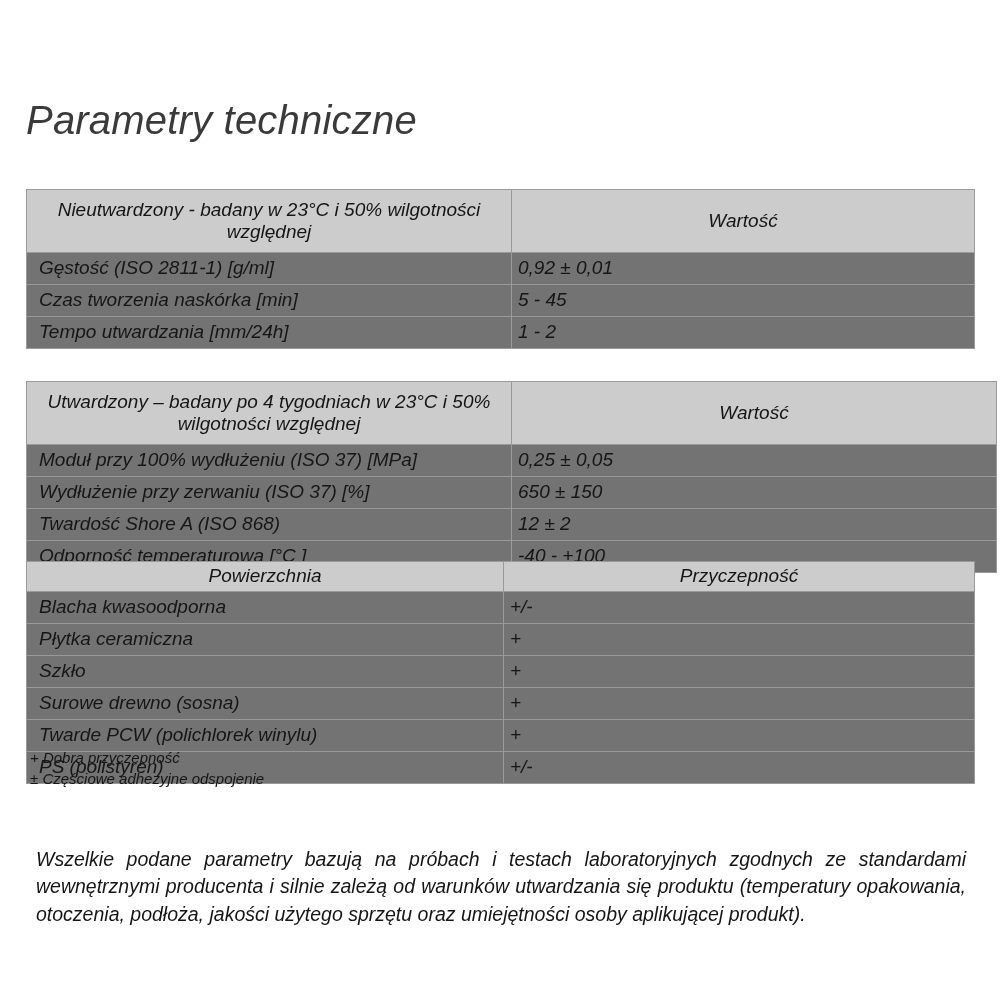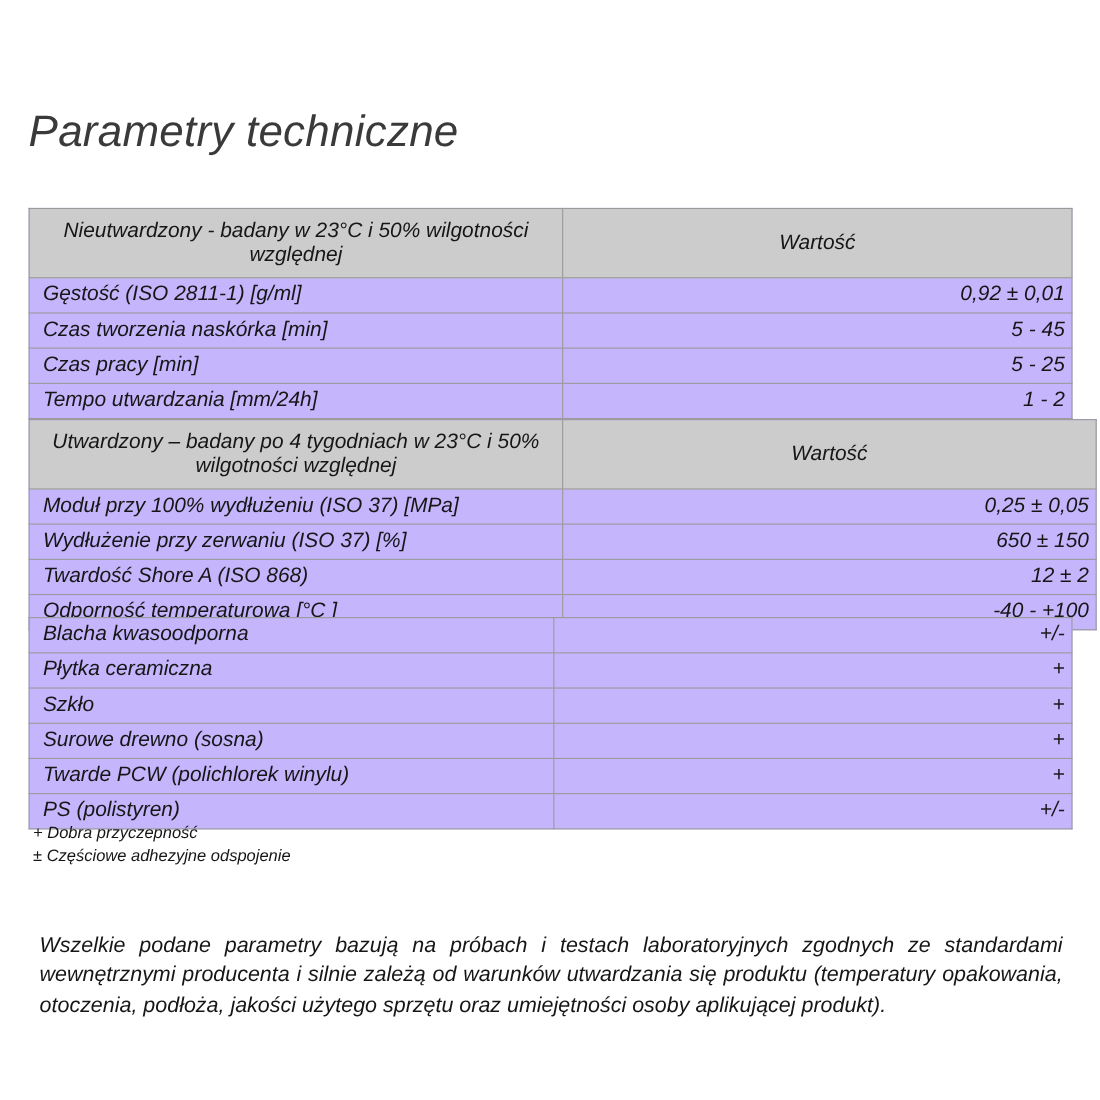--- a/index.html
+++ b/index.html
@@ -35,21 +35,21 @@
     letter-spacing: 0.2px;
     line-height: 1.15;
   }
 
   
   .spec-table {
     position: absolute;
     border-collapse: collapse;
     table-layout: fixed;
     border: 1px solid #8f8f8f;
-    background: #c4b5fd;
+    background: #737373;
   }
   .spec-table td {
     border: 1px solid #9a9a9a;
     padding: 0;
     vertical-align: middle;
     font-size: 19px;
     line-height: 1.16;
     color: #161616;
   }
   .spec-table .hdr {
@@ -57,21 +57,21 @@
     text-align: center;
     font-weight: 400;
     padding: 6px 10px;
   }
   .spec-table .lbl {
     text-align: left;
     padding: 2px 6px 3px 12px;
     white-space: nowrap;
   }
   .spec-table .val {
-    text-align: right;
+    text-align: left;
     padding: 2px 6px 3px 6px;
     white-space: nowrap;
   }
 
   
   #table-uncured {
     left: 26px;
     top: 189px;
     width: 949px;
   }
@@ -142,24 +142,20 @@
       </tr>
       <tr class="body-row">
         <td class="lbl">Gęstość (ISO 2811-1) [g/ml]</td>
         <td class="val">0,92 ± 0,01</td>
       </tr>
       <tr class="body-row">
         <td class="lbl">Czas tworzenia naskórka [min]</td>
         <td class="val">5 - 45</td>
       </tr>
       <tr class="body-row">
-        <td class="lbl">Czas pracy [min]</td>
-        <td class="val">5 - 25</td>
-      </tr>
-      <tr class="body-row">
         <td class="lbl">Tempo utwardzania [mm/24h]</td>
         <td class="val">1 - 2</td>
       </tr>
     </tbody>
   </table>
 
   <table class="spec-table" id="table-cured">
     <colgroup>
         <col class="c1">
         <col>
@@ -187,20 +183,24 @@
       </tr>
     </tbody>
   </table>
 
   <table class="spec-table" id="table-adhesion">
     <colgroup>
         <col class="c1">
         <col>
       </colgroup>
     <tbody>
+      <tr>
+        <td class="hdr">Powierzchnia</td>
+        <td class="hdr">Przyczepność</td>
+      </tr>
       <tr class="body-row">
         <td class="lbl">Blacha kwasoodporna</td>
         <td class="val">+/-</td>
       </tr>
       <tr class="body-row">
         <td class="lbl">Płytka ceramiczna</td>
         <td class="val">+</td>
       </tr>
       <tr class="body-row">
         <td class="lbl">Szkło</td>

